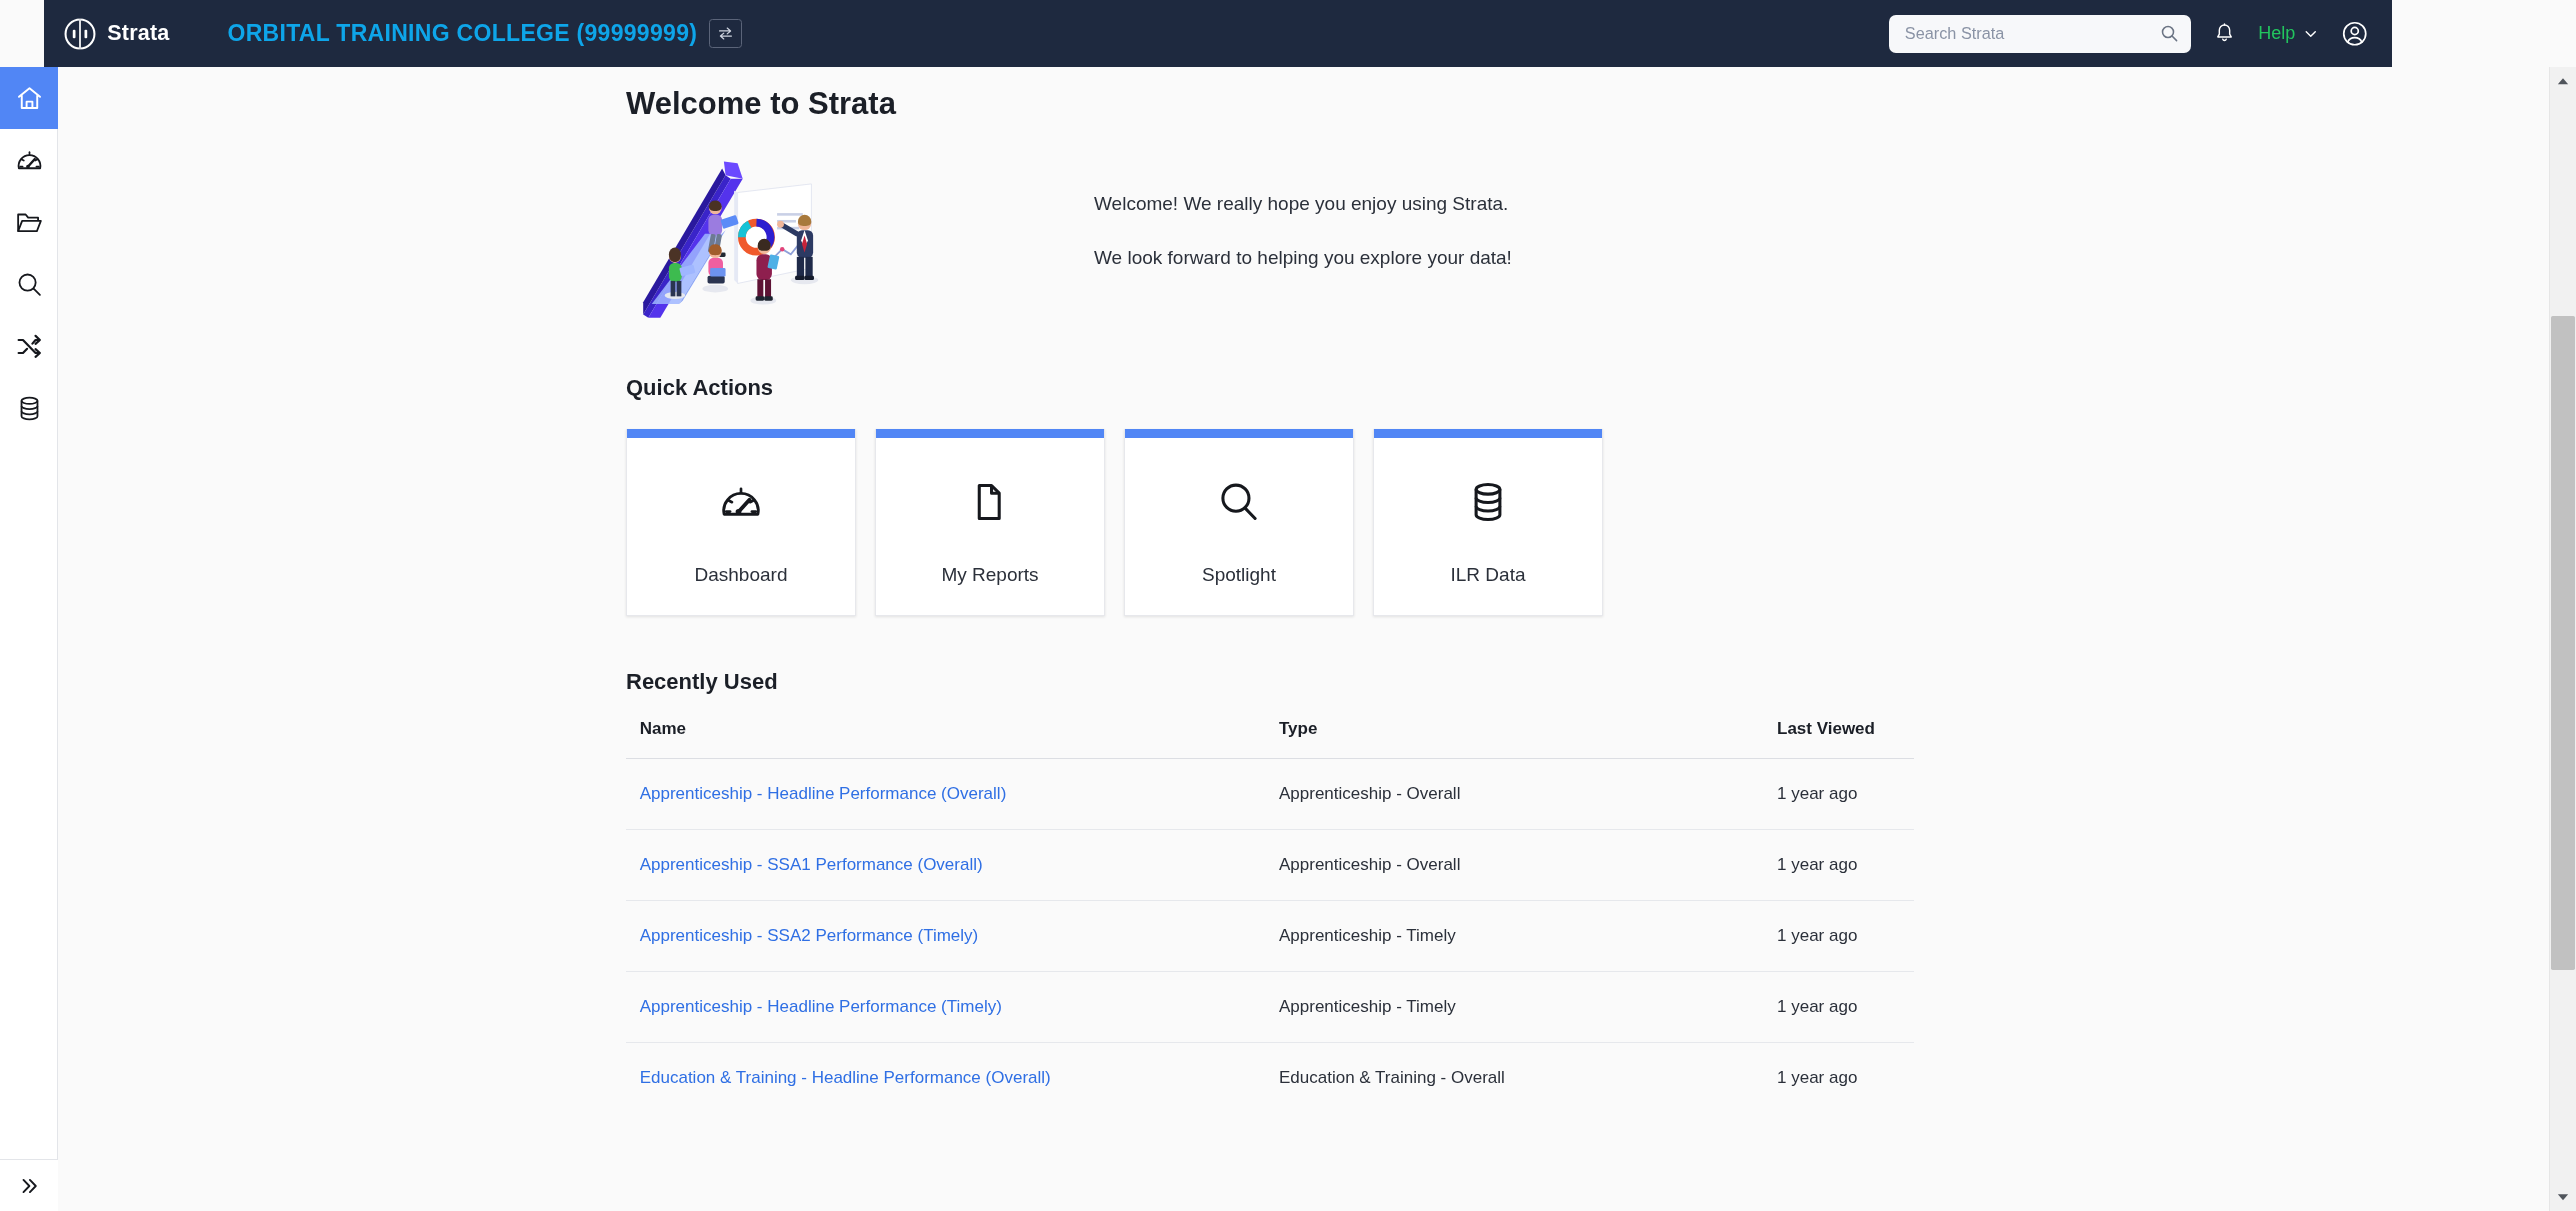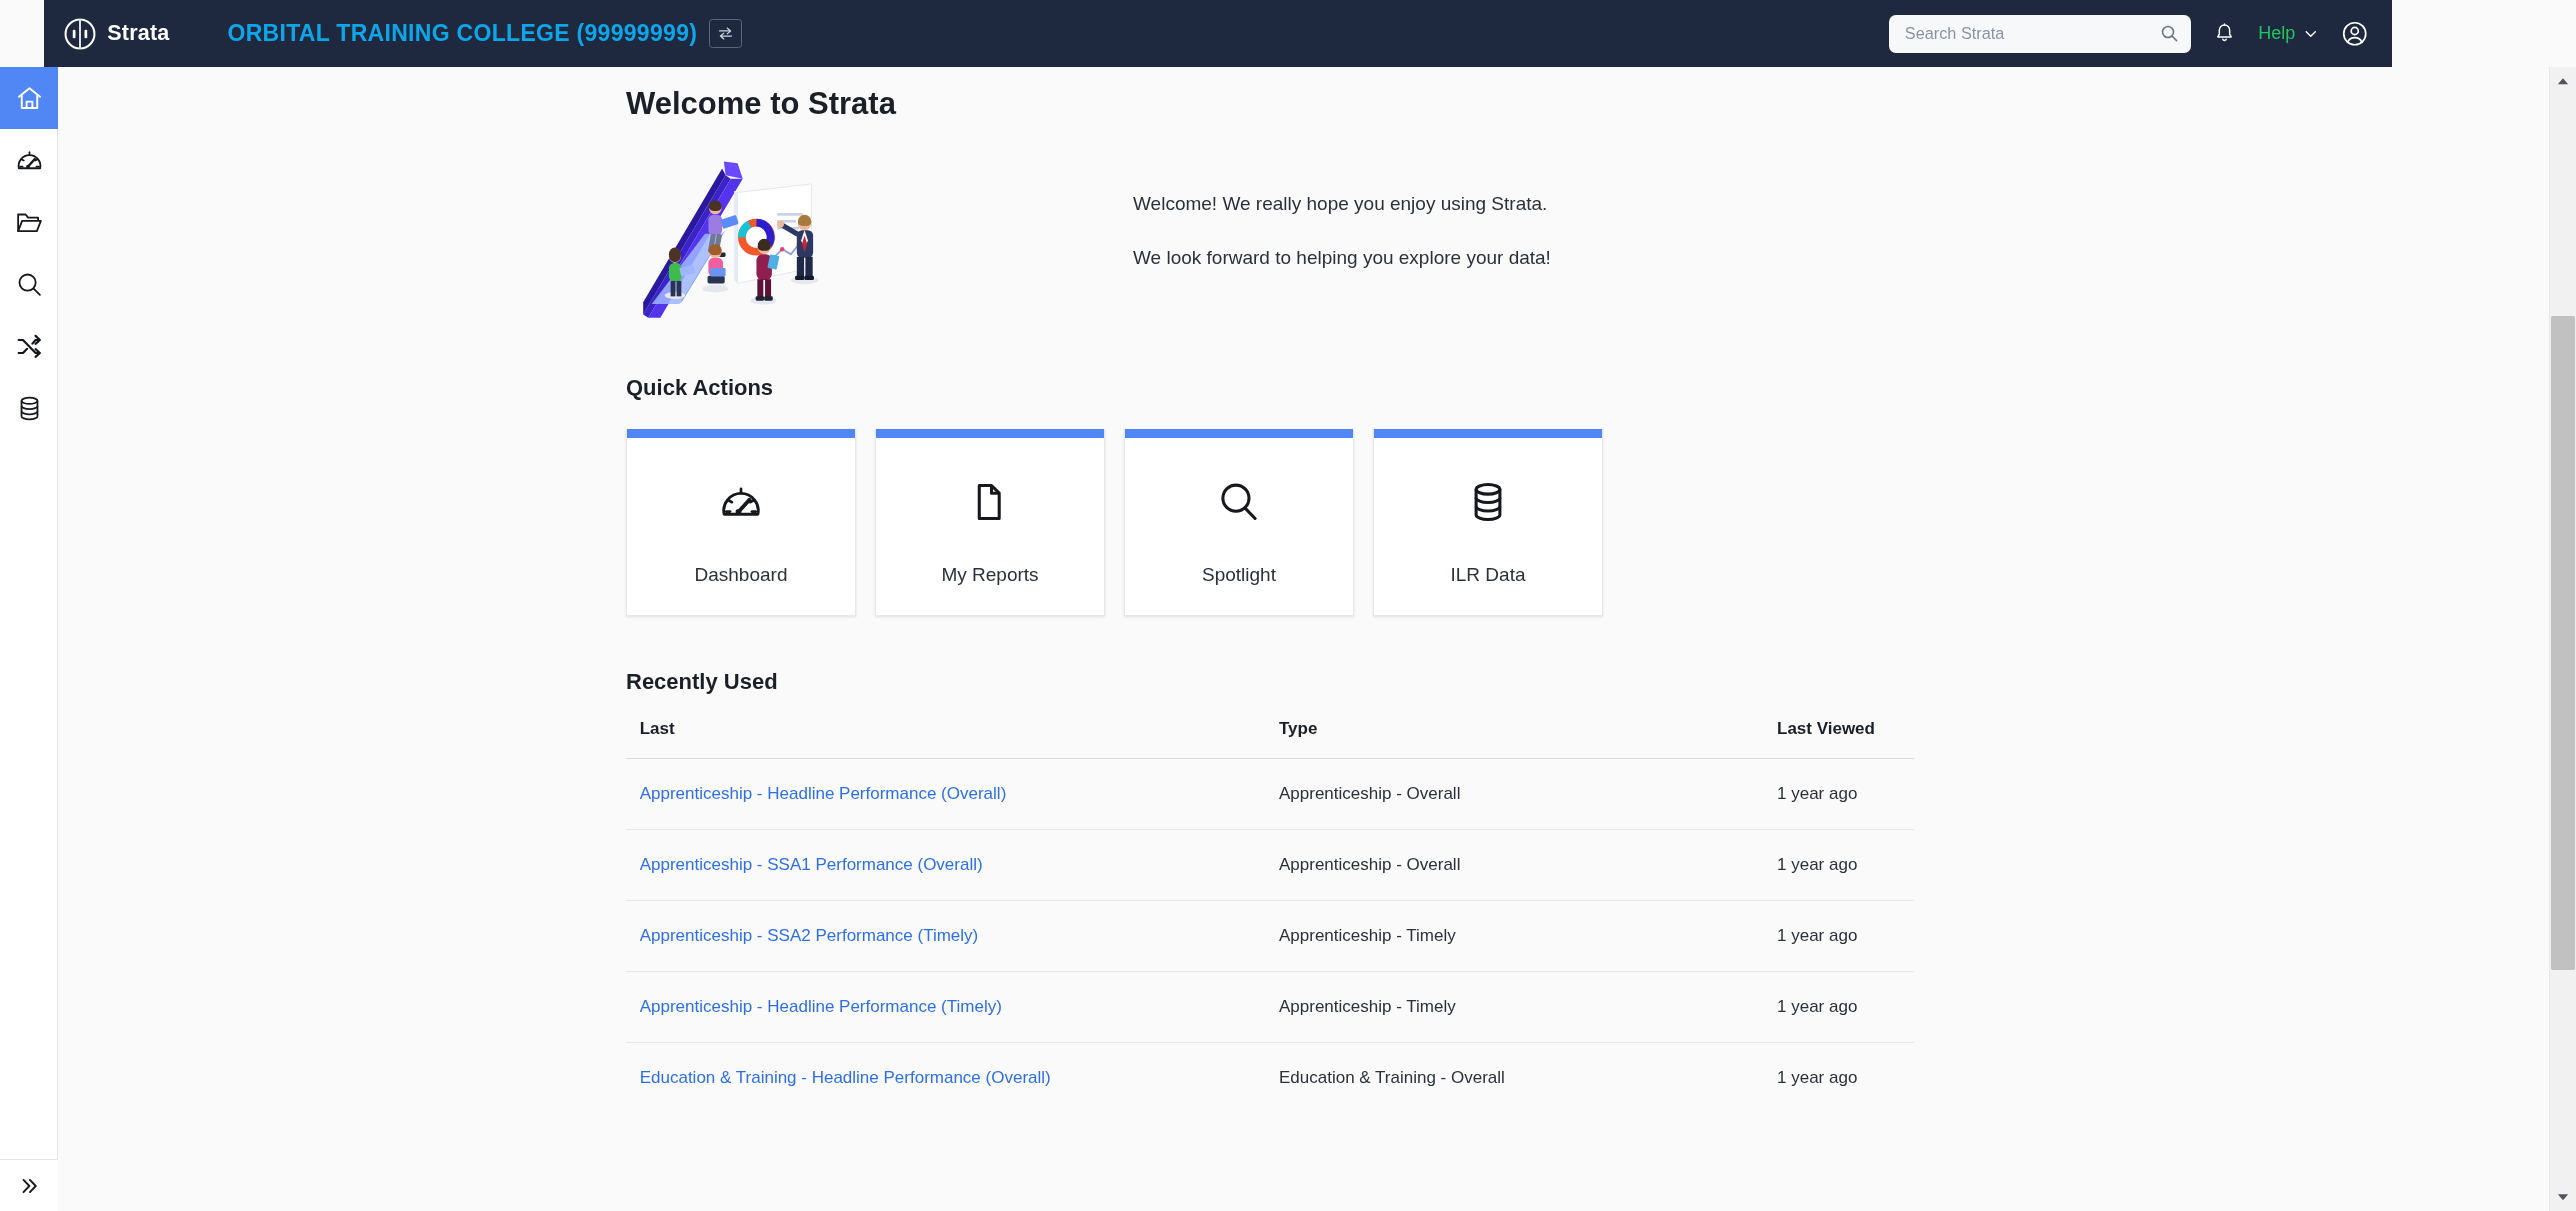--- a/index.html
+++ b/index.html
@@ -125,21 +125,21 @@
   .welcome-row {
     display: flex; align-items: flex-start;
     margin-top: 36px;
   }
   .welcome-illustration { width: 206px; height: 172px; flex: 0 0 206px; }
   .welcome-text {
     margin-left: 262px;
     margin-top: 27.5px;
     font-size: 19px; color: #2b303a; line-height: 1.85;
   }
-  .welcome-text p { margin-bottom: 19px; margin-left: 39px; }
+  .welcome-text p { margin-bottom: 19px; }
   .welcome-text p:last-child { margin-bottom: 0; }
   .welcome-text .sub-line { margin-bottom: 0; }
   a.link { color: #2f6fe4; text-decoration: none; cursor: pointer; }
 
   
   .quick-actions-wrap { margin-top: 45px; }
   .cards {
     display: flex; gap: 19px; margin-top: 27.5px;
   }
   .qa-card {
@@ -473,21 +473,21 @@
 
       </div>
     </div>
 
     <div class="recent-wrap">
       <h2 class="section-title">Recently Used</h2>
 
       <table class="recent">
         <thead>
           <tr>
-            <th class="col-name">Last</th>
+            <th class="col-name">Name</th>
             <th class="col-type">Type</th>
             <th class="col-viewed">Last Viewed</th>
           </tr>
         </thead>
         <tbody>
           <tr>
             <td class="col-name">
               <a>Apprenticeship - Headline Performance (Overall)</a>
             </td>
             <td class="col-type">Apprenticeship - Overall</td>

